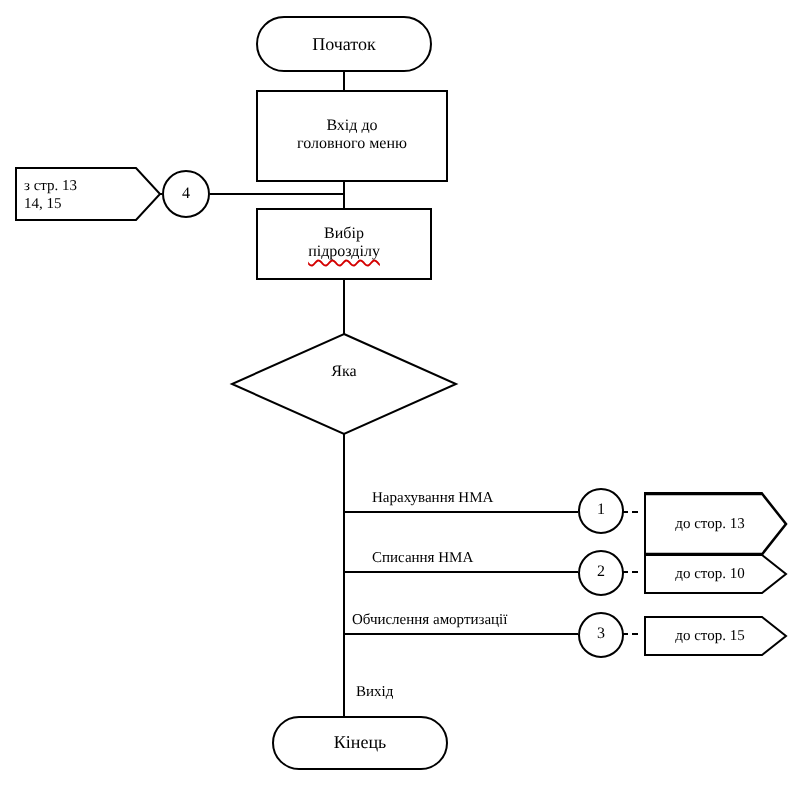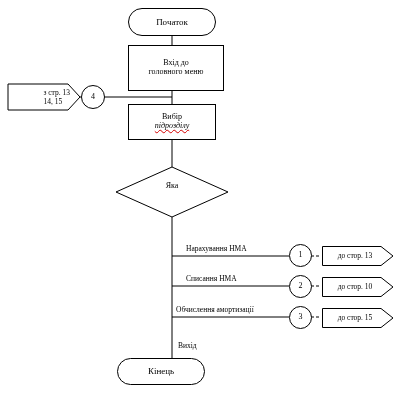--- a/index.html
+++ b/index.html
@@ -78,21 +78,20 @@
   }
   .edge-label {
     position: absolute;
     font-size: 7.5px;
     color: #000;
     white-space: nowrap;
   }
   .spell {
     text-decoration: underline wavy #d40000;
     text-decoration-skip-ink: none;
-    font-style: italic;
   }
   .decision-text {
     position: absolute;
     width: 110px;
     text-align: center;
     font-size: 8px;
     line-height: 1.15;
     color: #000;
   }
 </style>
@@ -145,21 +144,21 @@
 
   <div class="node process" style="left:128px; top:104px; width:88px; height:36px;">
     <span>Вибір</span>
     <span class="spell">підрозділу</span>
   </div>
 
   <div class="decision-text" style="left:117px; top:181px;">
     <div>Яка</div>
   </div>
 
-  <div class="offpage" style="left:12px; top:86px; width:58px; height:22px; justify-content:flex-end;">
+  <div class="offpage" style="left:12px; top:86px; width:58px; height:22px; justify-content:flex-start;">
     <div style="text-align:left;">
       <div>з стр. 13</div>
       <div>14, 15</div>
     </div>
   </div>
 
   <div class="node connector-circle" style="left:81px; top:85px; width:24px; height:24px;">
     <span>4</span>
   </div>
 
@@ -170,21 +169,21 @@
   <div class="node connector-circle" style="left:289px; top:244px; width:23px; height:23px;">
     <span>1</span>
   </div>
   <div class="node connector-circle" style="left:289px; top:275px; width:23px; height:23px;">
     <span>2</span>
   </div>
   <div class="node connector-circle" style="left:289px; top:306px; width:23px; height:23px;">
     <span>3</span>
   </div>
 
-  <div class="offpage" style="left:322px; top:246px; width:72px; height:20px;">
+  <div class="offpage" style="left:322px; top:246px; width:72px; height:32px;">
     <svg viewBox="0 0 72 20" preserveAspectRatio="none" xmlns="http://www.w3.org/2000/svg">
       <polygon points="0.5,0.5 59,0.5 71,10 59,19.5 0.5,19.5" fill="#fff" stroke="#000" stroke-width="1"></polygon>
     </svg>
     <span class="opt">до стор. 13</span>
   </div>
 
   <div class="offpage" style="left:322px; top:277px; width:72px; height:20px;">
     <svg viewBox="0 0 72 20" preserveAspectRatio="none" xmlns="http://www.w3.org/2000/svg">
       <polygon points="0.5,0.5 59,0.5 71,10 59,19.5 0.5,19.5" fill="#fff" stroke="#000" stroke-width="1"></polygon>
     </svg>
@@ -193,17 +192,17 @@
 
   <div class="offpage" style="left:322px; top:308px; width:72px; height:20px;">
     <svg viewBox="0 0 72 20" preserveAspectRatio="none" xmlns="http://www.w3.org/2000/svg">
       <polygon points="0.5,0.5 59,0.5 71,10 59,19.5 0.5,19.5" fill="#fff" stroke="#000" stroke-width="1"></polygon>
     </svg>
     <span class="opt">до стор. 15</span>
   </div>
 
   <div class="edge-label" style="left:178px; top:341px;">Вихід</div>
 
-  <div class="node terminator" style="left:117px; top:358px; width:88px; height:27px;text-align:center;">
+  <div class="node terminator" style="left:136px; top:358px; width:88px; height:27px;text-align:center;">
     <span>Кінець</span>
   </div>
 
 </div>
 
 </body></html>

